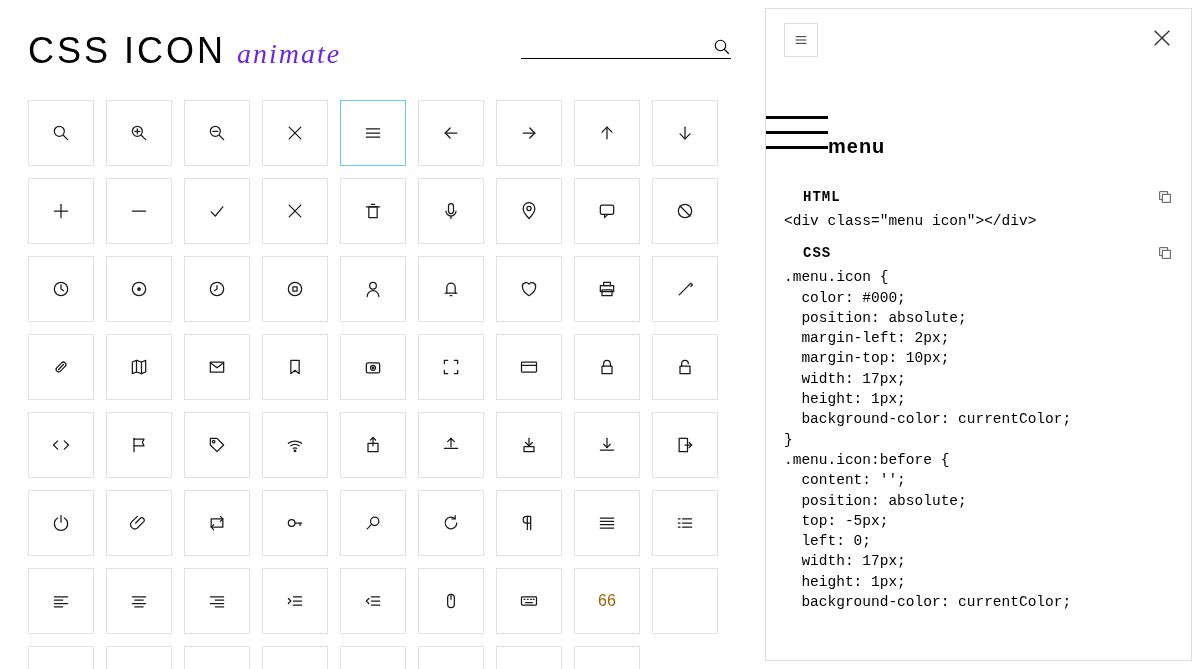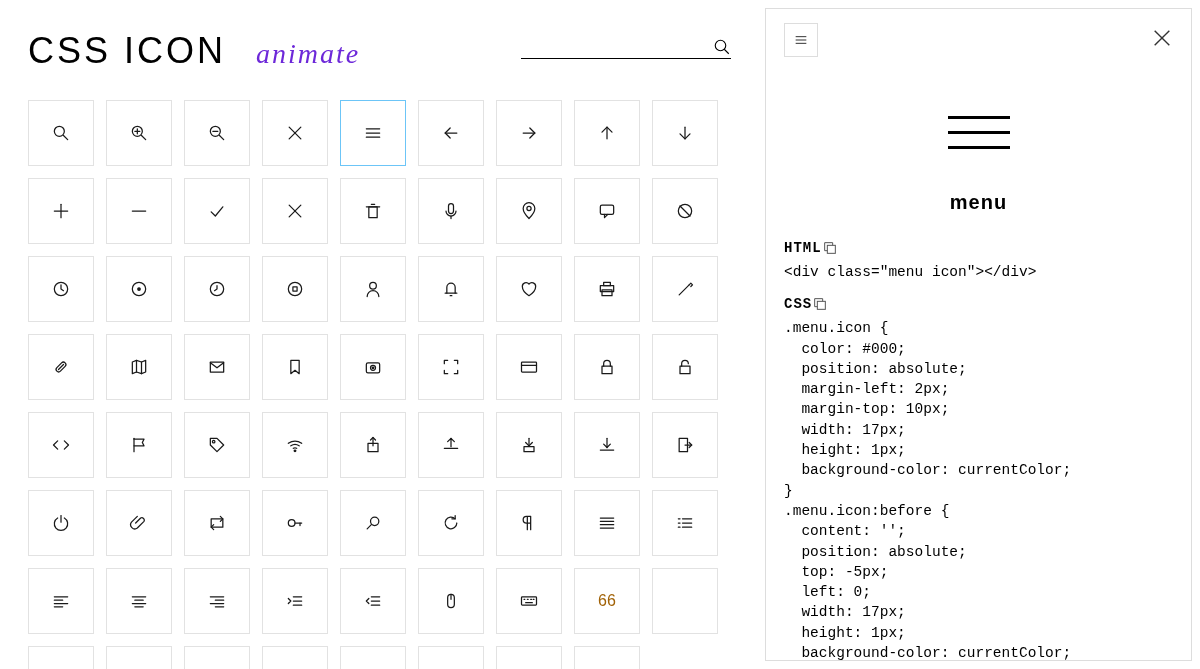--- a/index.html
+++ b/index.html
@@ -1,47 +1,47 @@
 <!DOCTYPE html>
 <html><head>
 <meta charset="utf-8">
 <style>
 * { box-sizing: border-box; margin: 0; padding: 0; }
 body { font-family: -apple-system, "Helvetica Neue", Arial, sans-serif; width: 1200px; height: 669px; display: flex; overflow: hidden; background: #fff; }
 .left { flex: 0 0 765px; padding: 30px 28px 0 28px; position: relative; overflow-y: scroll; }
 .left::-webkit-scrollbar { width: 8px; }
 .left::-webkit-scrollbar-track { background: transparent; }
 .left::-webkit-scrollbar-thumb { background: #bdbdbd; border-radius: 4px; }
-.header { display: flex; align-items: baseline; gap: 30px; margin-bottom: 28px; }
+.header { display: flex; align-items: baseline; gap: 11px; margin-bottom: 28px; }
 .logo { font-size: 36px; font-weight: 400; letter-spacing: 3px; font-family: "Arial Black", sans-serif; }
 .animate { font-size: 28px; color: #6d28d9; font-family: Georgia, serif; font-style: italic; letter-spacing: 2px; }
 .search-wrap { position: absolute; right: 34px; top: 38px; width: 210px; border-bottom: 1.5px solid #000; display: flex; align-items: center; padding-bottom: 2px; }
 .search-wrap input { border: none; outline: none; flex: 1; font-size: 14px; background: transparent; }
 .search-ic { width: 18px; height: 18px; }
 .grid { display: grid; grid-template-columns: repeat(9, 66px); gap: 12px; }
 .cell { width: 66px; height: 66px; border: 1px solid #e2e2e2; display: flex; align-items: center; justify-content: center; cursor: pointer; }
 .cell.selected { border: 1px solid #6cc5f7; }
 .cell svg { width: 20px; height: 20px; stroke: #1a1a1a; stroke-width: 1.5; fill: none; stroke-linecap: round; stroke-linejoin: round; }
 .cell .txt { font-size: 16px; color: #a16207; font-weight: 500; }
 
 .right { flex: 1; border: 1px solid #ddd; margin: 8px 8px 8px 0; position: relative; display: flex; flex-direction: column; overflow: hidden; }
 .right-top { display: flex; align-items: center; justify-content: space-between; padding: 14px 18px; }
 .mini-menu { width: 34px; height: 34px; border: 1px solid #ddd; display: flex; align-items: center; justify-content: center; cursor: pointer; }
 .mini-menu svg { width: 16px; height: 16px; stroke: #333; stroke-width: 1.5; fill: none; }
 .close-x { cursor: pointer; }
 .close-x svg { width: 22px; height: 22px; stroke: #333; stroke-width: 1.5; fill: none; }
-.preview { display: flex; flex-direction: column; align-items: center; padding: 30px 0 20px 0; }
+.preview { display: flex; flex-direction: row; align-items: center; padding: 30px 0 20px 0; }
 .preview-icon { width: 62px; height: 62px; display: flex; flex-direction: column; justify-content: center; gap: 12px; }
 .preview-icon span { display: block; height: 3px; background: #000; width: 100%; }
 .preview-label { margin-top: 28px; font-size: 20px; font-weight: 700; letter-spacing: 1px; }
 .code-section { padding: 0 18px 0 18px; overflow-y: scroll; flex: 1; }
 .code-section::-webkit-scrollbar { width: 8px; }
 .code-section::-webkit-scrollbar-track { background: transparent; }
 .code-section::-webkit-scrollbar-thumb { background: #bdbdbd; border-radius: 4px; }
-.code-header { display: flex; justify-content: flex-start; align-items: center; margin-top: 6px; margin-bottom: 6px; }
+.code-header { display: flex; justify-content: space-between; align-items: center; margin-top: 6px; margin-bottom: 6px; margin-left: 19px; }
 .code-header h3 { font-size: 14px; font-weight: 700; font-family: "Courier New", monospace; letter-spacing: 1px; }
 .copy-ic { width: 16px; height: 16px; cursor: pointer; }
 .copy-ic svg { width: 16px; height: 16px; stroke: #555; stroke-width: 1.5; fill: none; }
 pre { font-family: "Courier New", monospace; font-size: 14.5px; line-height: 1.4; white-space: pre-wrap; margin-bottom: 14px; }
 </style>
 </head>
 <body>
 
 <div class="left">
   <div class="header">

